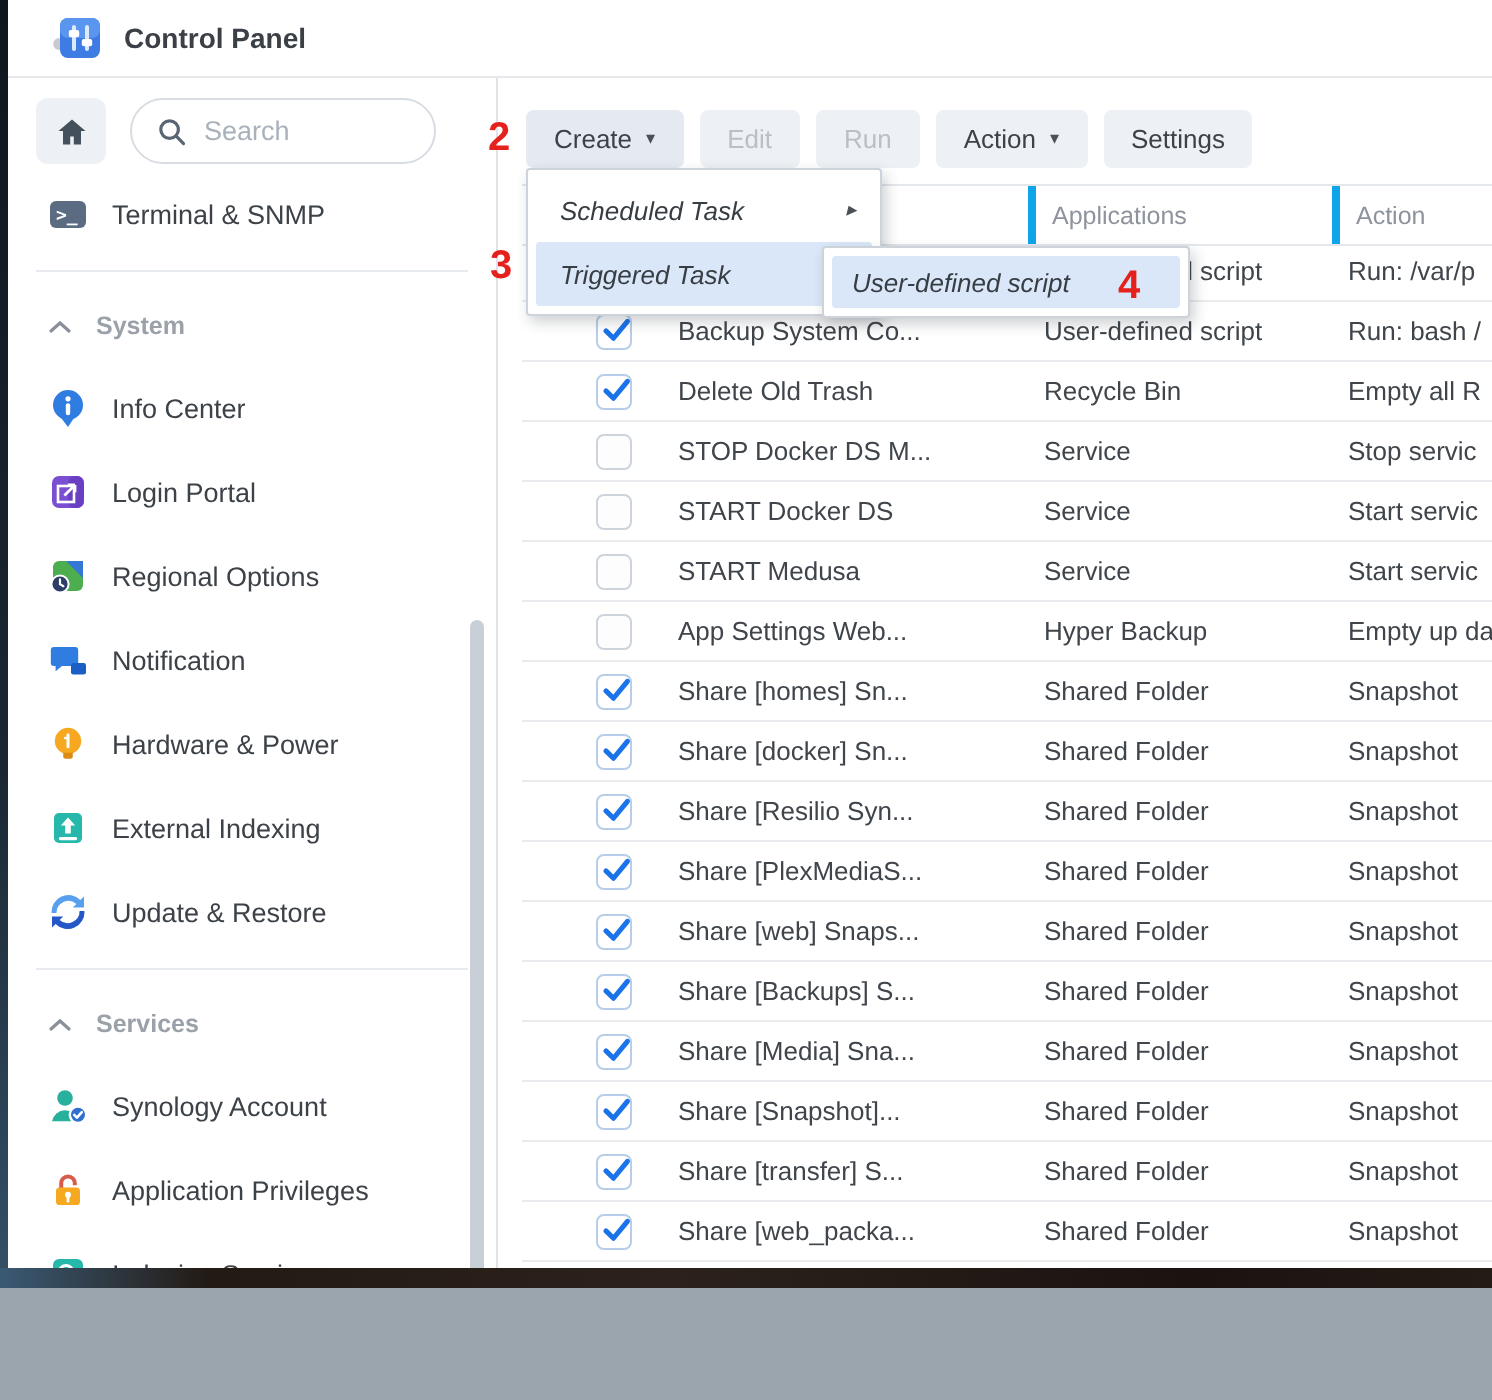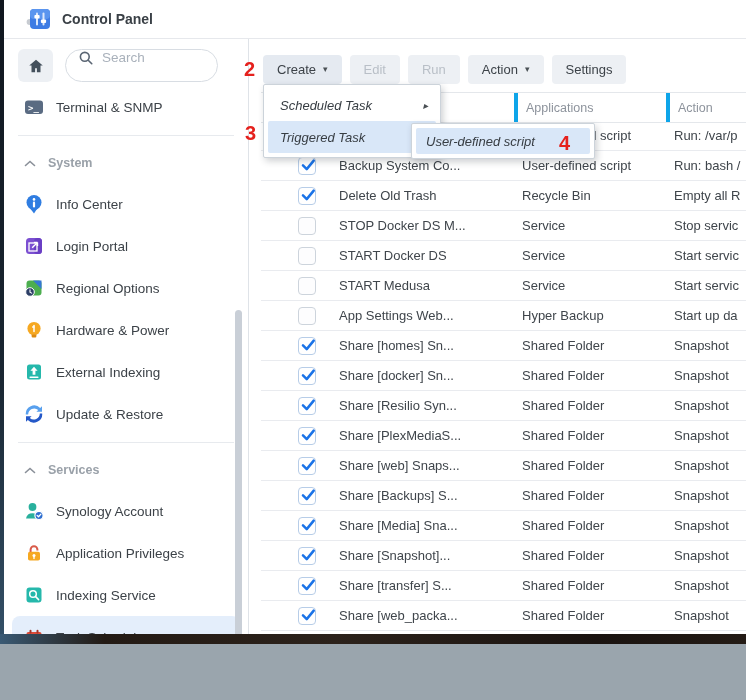--- a/index.html
+++ b/index.html
@@ -14,21 +14,21 @@
   .titlebar{position:absolute;left:4px;top:0;right:0;height:38px;background:#fff;
             border-bottom:1px solid #e6e8ec;display:flex;align-items:center;padding-left:22px;gap:10px;}
   .app-title{font-size:14px;font-weight:bold;color:#3a4046;}
   
   .sidebar{position:absolute;left:4px;top:39px;width:244px;bottom:10px;background:#fff;
            border-right:1px solid #dfe3e8;overflow:hidden;}
   .controls{display:flex;gap:12px;margin:10px 0 2px 14px;align-items:center;}
   .home-btn{width:35px;height:33px;background:#edf0f4;border-radius:6px;display:flex;
             align-items:center;justify-content:center;}
   .search-box{width:139px;height:31px;border:1px solid #d8dde3;border-radius:17px;background:#fff;
-              display:flex;gap:8px;padding:0 0 0 12px;}
+              display:flex;align-items:center;gap:8px;padding:0 0 0 12px;}
   .search-ph{color:#a9b1bb;font-size:13.5px;}
   .nav{margin-top:4px;}
   .nav-item{height:42px;display:flex;align-items:center;gap:12px;padding-left:12px;margin:0 8px;
             font-size:13.5px;color:#3c4248;border-radius:8px;}
   .nav-item.selected{background:#e4eefb;}
   .nav-label{white-space:nowrap;}
   .icn{width:20px;height:20px;display:inline-flex;flex:0 0 20px;}
   .nav-divider{border-top:1px solid #e7eaee;margin:7px 14px;}
   .nav-section{height:40px;display:flex;align-items:center;gap:12px;padding-left:20px;
                color:#9aa1a9;font-weight:bold;font-size:12.5px;}
@@ -167,20 +167,29 @@
               <path d="M17.5 2.5 V11 L9 2.5 z" fill="#3577d4"></path>
               <circle cx="6" cy="14" r="4.3" fill="#2c3e66" stroke="#fff" stroke-width="1"></circle>
               <path d="M6 11.7 v2.4 l1.7 1" stroke="#fff" stroke-width="1.1" fill="none" stroke-linecap="round"></path>
             </svg>
           </span>
           <span class="nav-label">Regional Options</span>
         </div>
         <div class="nav-item">
           <span class="icn">
             <svg width="20" height="20" viewBox="0 0 20 20">
+              <path d="M3 3.5 h10.5 a1.6 1.6 0 0 1 1.6 1.6 v6.3 a1.6 1.6 0 0 1 -1.6 1.6 H7 l-3.2 2.6 v-2.6 h-0.8 a1.6 1.6 0 0 1 -1.6 -1.6 V5.1 A1.6 1.6 0 0 1 3 3.5 z" fill="#2f7de1"></path>
+              <rect x="11.5" y="11.5" width="7.5" height="5.8" rx="1.2" fill="#1b5fc4"></rect>
+            </svg>
+          </span>
+          <span class="nav-label">Notification</span>
+        </div>
+        <div class="nav-item">
+          <span class="icn">
+            <svg width="20" height="20" viewBox="0 0 20 20">
               <circle cx="10" cy="8.5" r="6.6" fill="#f6a821"></circle>
               <path d="M7.6 14.4 h4.8 v1.8 a1.2 1.2 0 0 1 -1.2 1.2 h-2.4 a1.2 1.2 0 0 1 -1.2 -1.2 z" fill="#dd8a12"></path>
               <path d="M10 5.4 v6" stroke="#fff" stroke-width="1.5" stroke-linecap="round"></path>
               <path d="M8.6 7 h1.4" stroke="#fff" stroke-width="1.3" stroke-linecap="round"></path>
             </svg>
           </span>
           <span class="nav-label">Hardware &amp; Power</span>
         </div>
         <div class="nav-item">
           <span class="icn">
@@ -348,21 +357,21 @@
           <div class="c-name">START Medusa</div>
           <div class="c-app">Service</div>
           <div class="c-action">Start servic</div>
         </div>
         <div class="row">
           <div class="c-cb">
             <span class="cb"></span>
           </div>
           <div class="c-name">App Settings Web...</div>
           <div class="c-app">Hyper Backup</div>
-          <div class="c-action">Start up da</div>
+          <div class="c-action">Empty up da</div>
         </div>
         <div class="row">
           <div class="c-cb">
             <span class="cb checked">
               <svg width="16" height="16" viewBox="0 0 14 14">
                 <path d="M2.6 7.4 L5.9 10.6 L12 3.2" stroke="#1a73e8" stroke-width="2.2" fill="none" stroke-linecap="round" stroke-linejoin="round"></path>
               </svg>
             </span>
           </div>
           <div class="c-name">Share [homes] Sn...</div>

